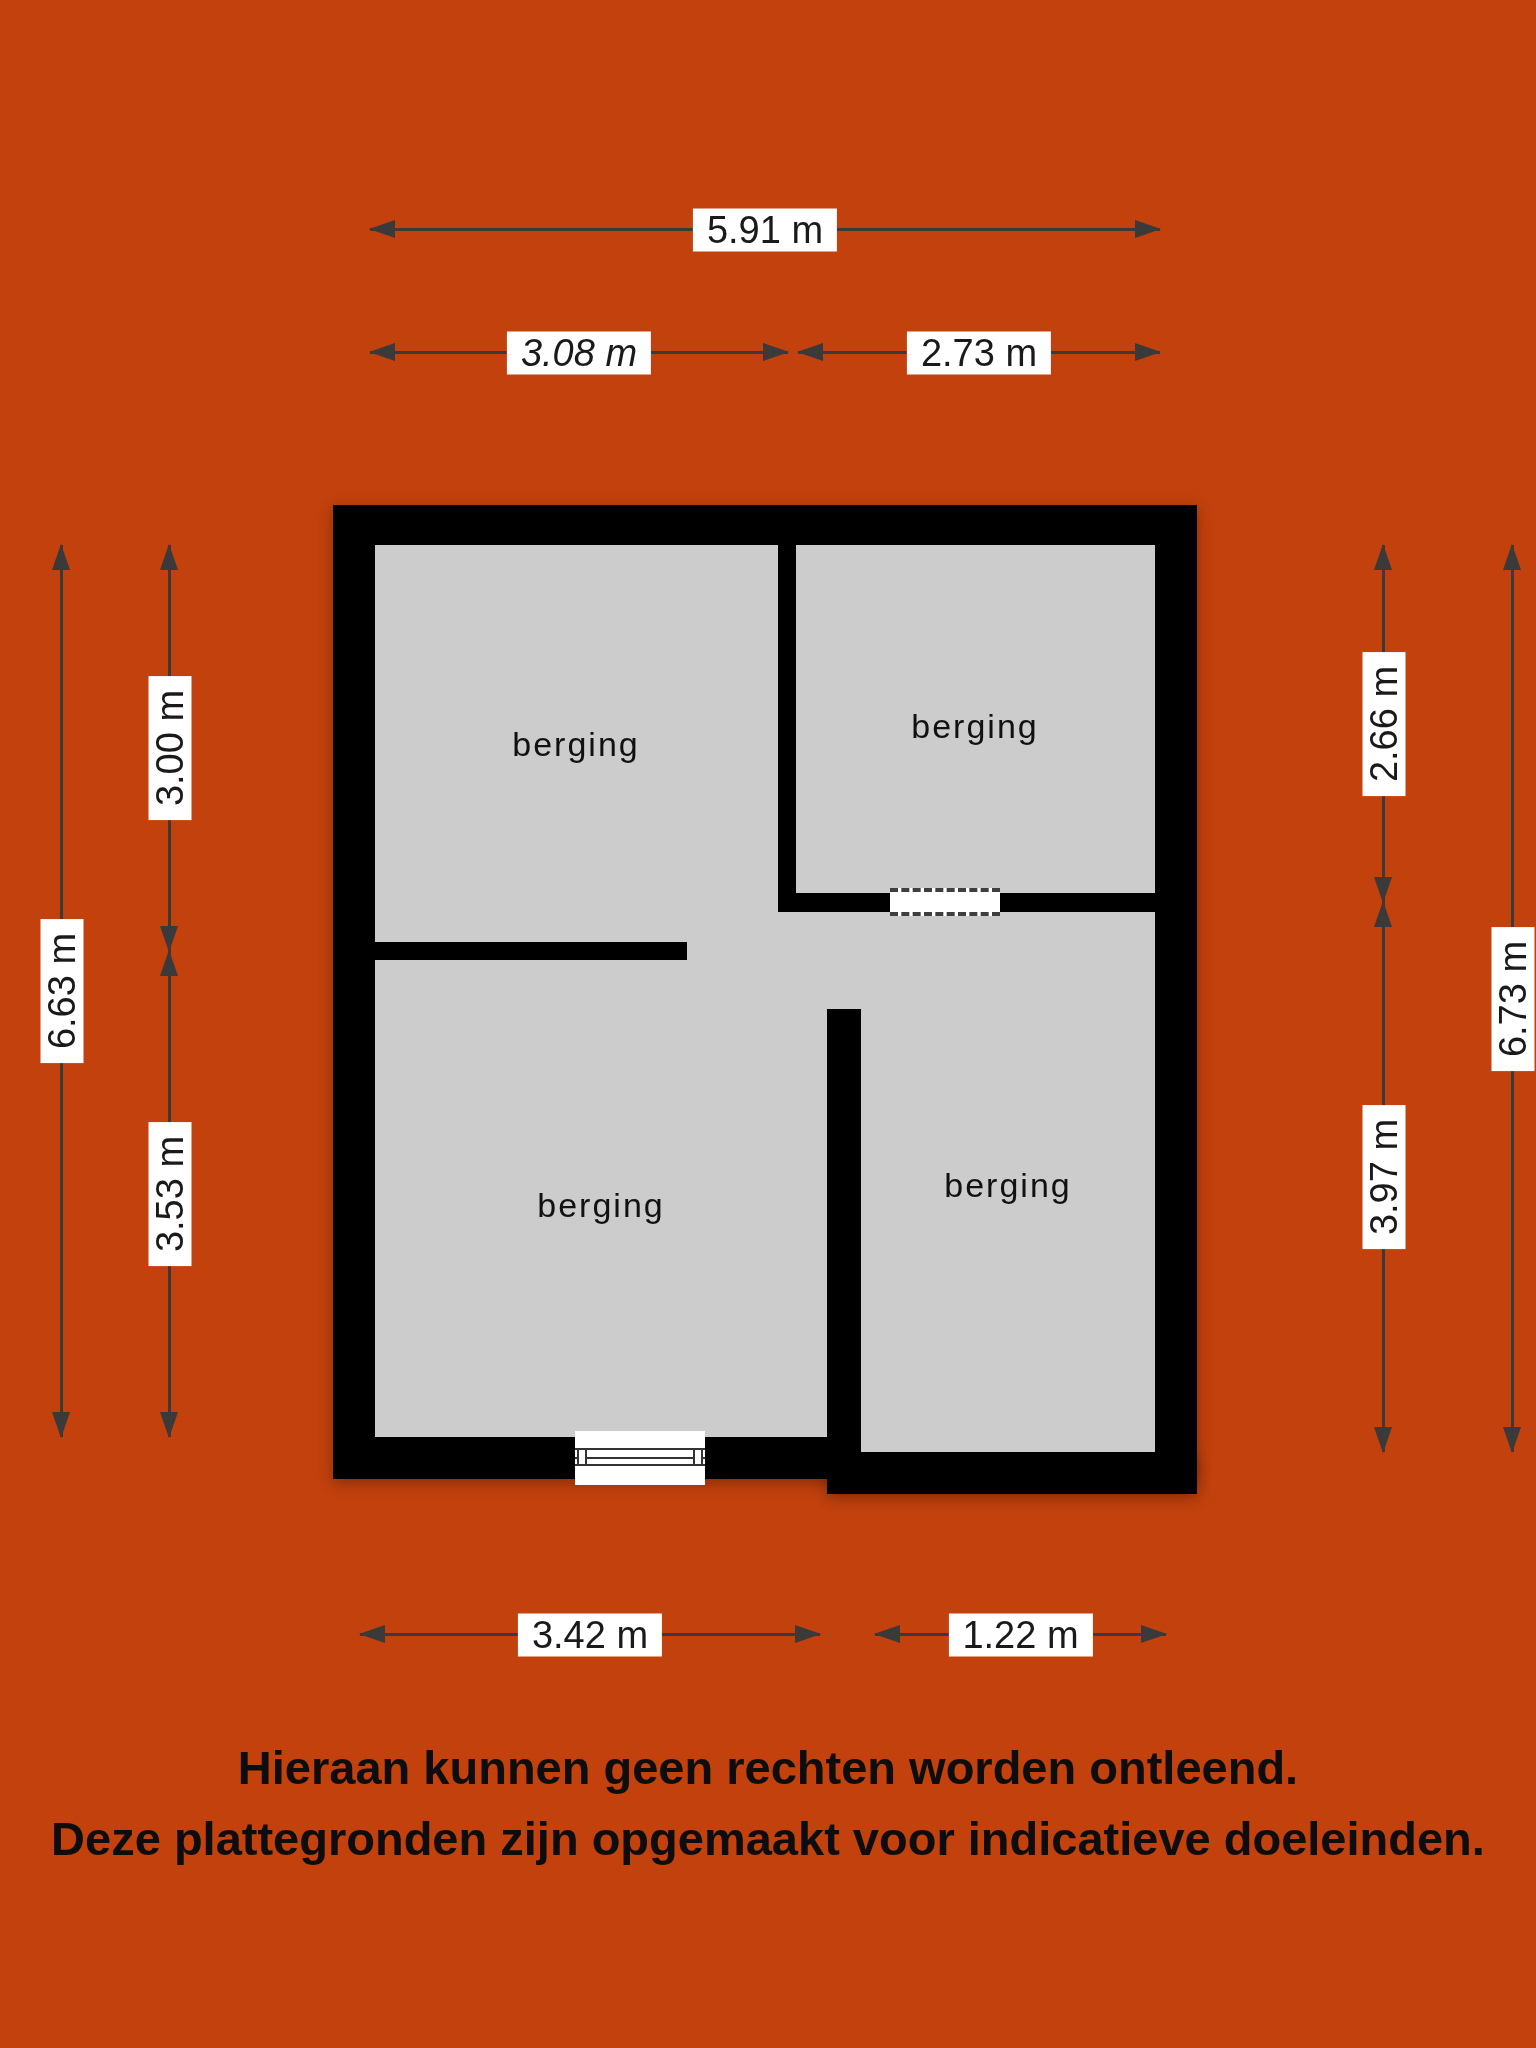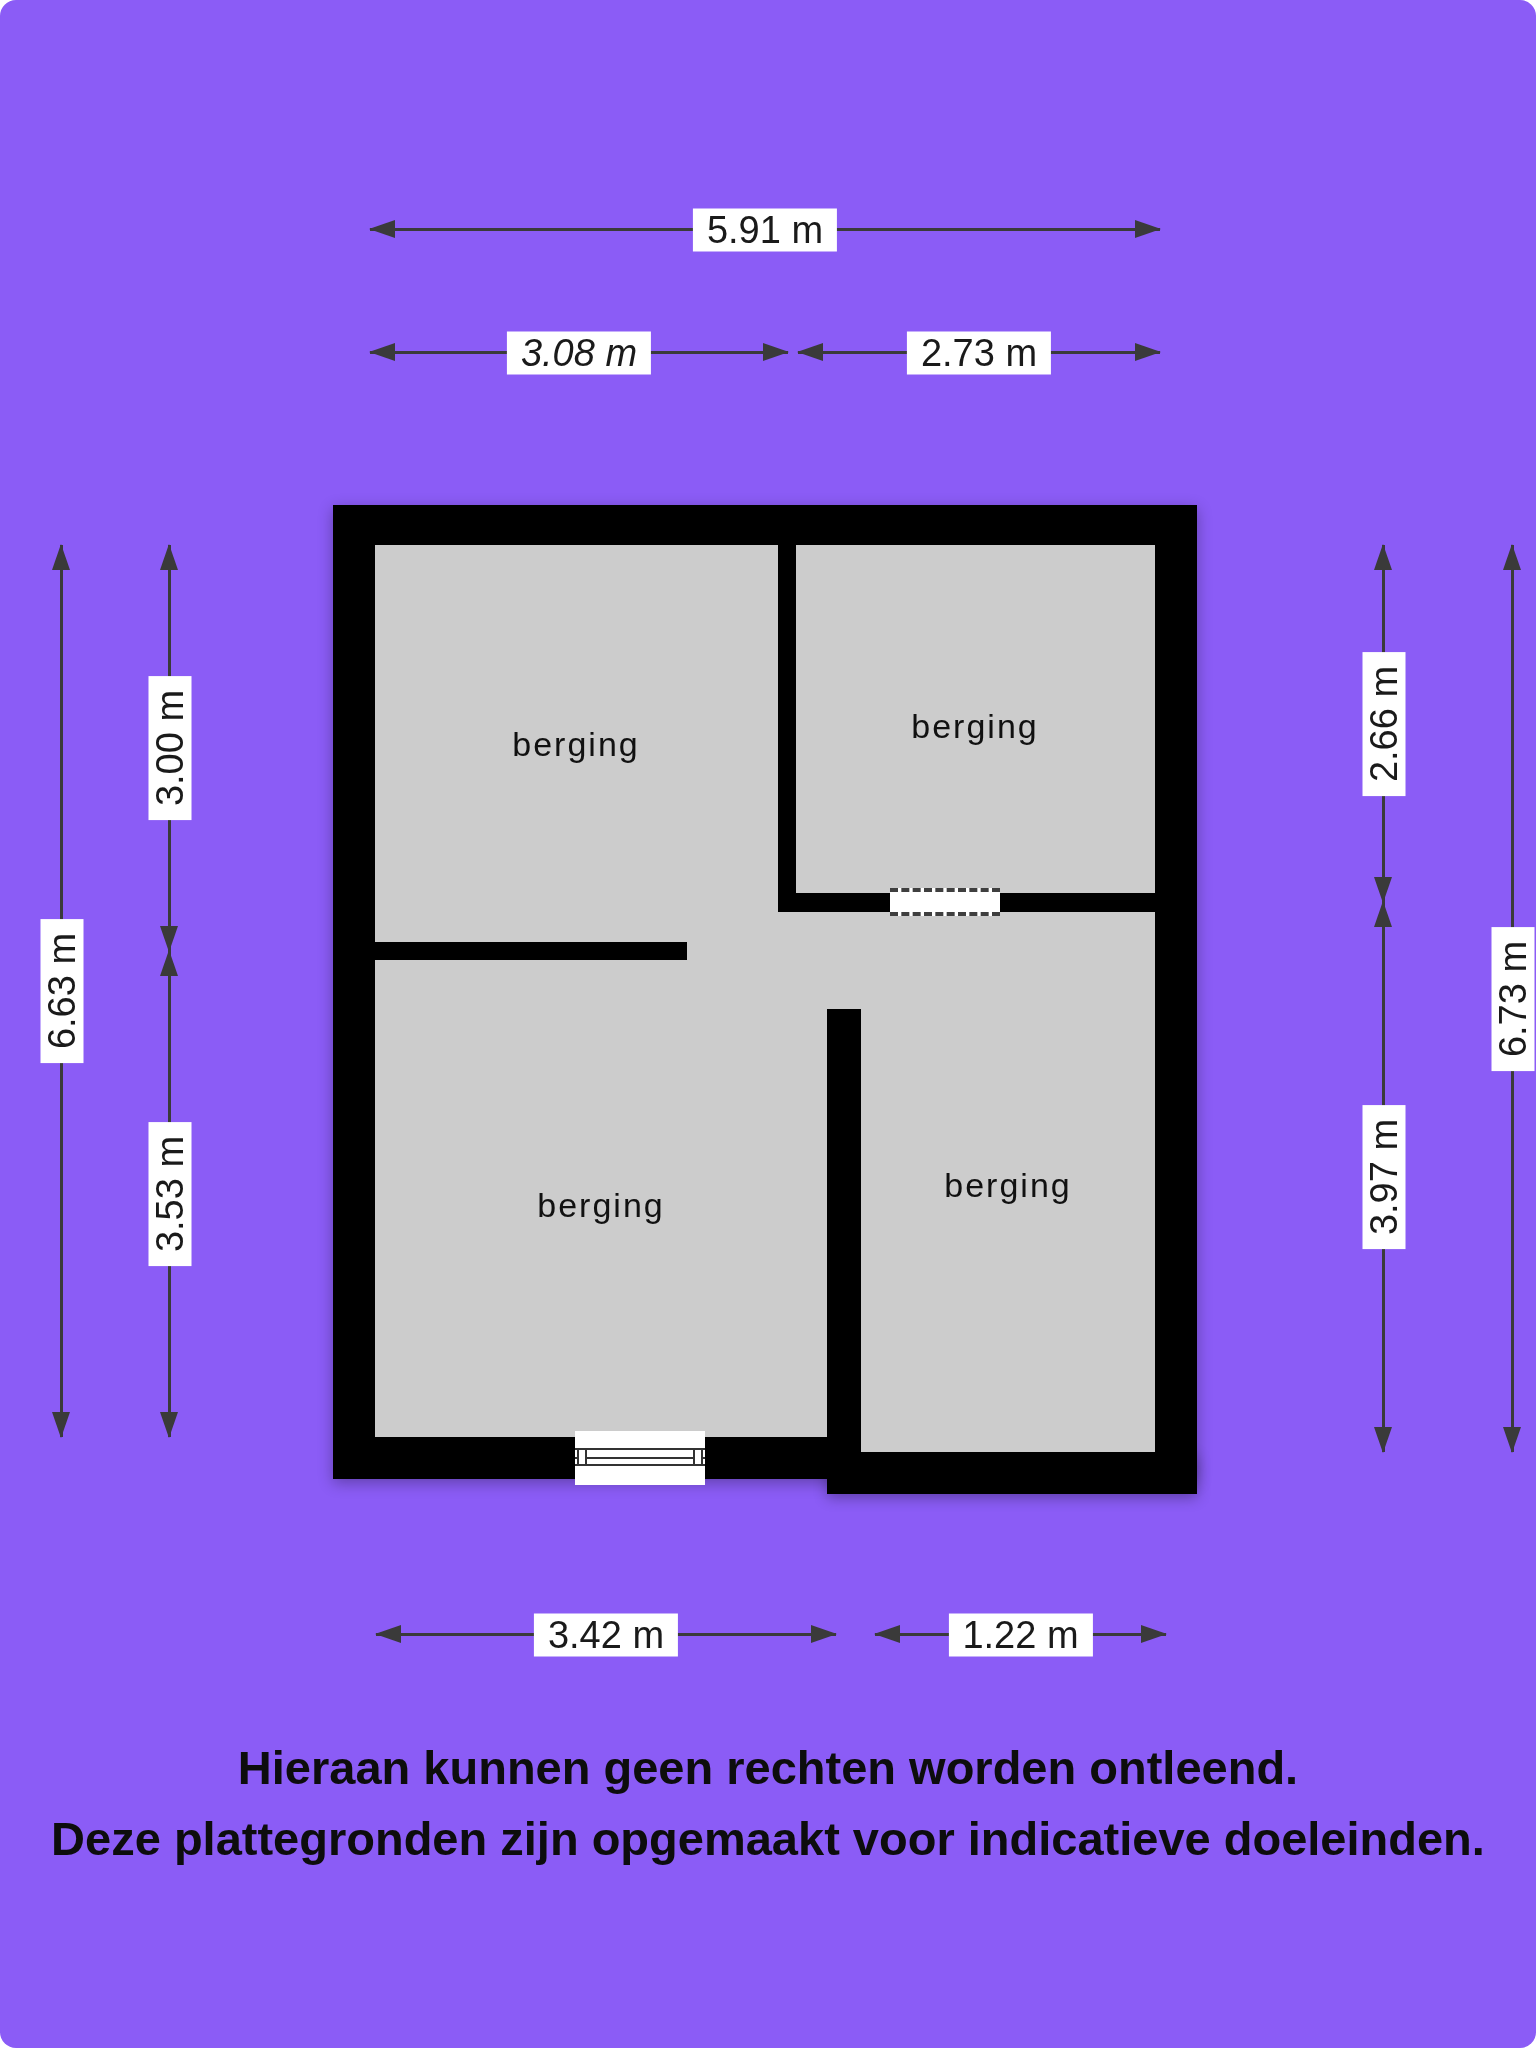--- a/index.html
+++ b/index.html
@@ -1,23 +1,22 @@
 <!DOCTYPE html>
 <html><head>
 <meta charset="utf-8">
 <style>
   html,body{margin:0;padding:0;background:#ffffff;}
   #canvas{
     position:relative;
     width:1536px;height:2048px;
-    background:#8b5cf6;
+    background:#c2410c;
     font-family:"Liberation Sans", sans-serif;
     color:#111111;
     overflow:hidden;
-    border-radius:16px;
   }
   .wall-black{position:absolute;background:#000000;}
   .base-shadow{box-shadow:0 4px 14px rgba(0,0,0,0.30);}
   .room-gray{position:absolute;background:#cccccc;}
   .room-label{
     position:absolute;transform:translate(-50%,-50%);
     font-size:34px;letter-spacing:2px;color:#111111;white-space:nowrap;
   }
   
   .window-top{
@@ -121,21 +120,21 @@
     <span class="dim-lbl">3.97 m</span>
   </div>
 
   <div class="dim-v" style="left:1511px;top:545px;height:907px;">
     <span class="line"></span>
     <span class="arr arr-u"></span>
     <span class="arr arr-d"></span>
     <span class="dim-lbl">6.73 m</span>
   </div>
 
-  <div class="dim-h" style="left:376px;top:1633px;width:460px;">
+  <div class="dim-h" style="left:360px;top:1633px;width:460px;">
     <span class="line"></span>
     <span class="arr arr-l"></span>
     <span class="arr arr-r"></span>
     <span class="dim-lbl">3.42 m</span>
   </div>
 
   <div class="dim-h" style="left:875px;top:1633px;width:291px;">
     <span class="line"></span>
     <span class="arr arr-l"></span>
     <span class="arr arr-r"></span>

